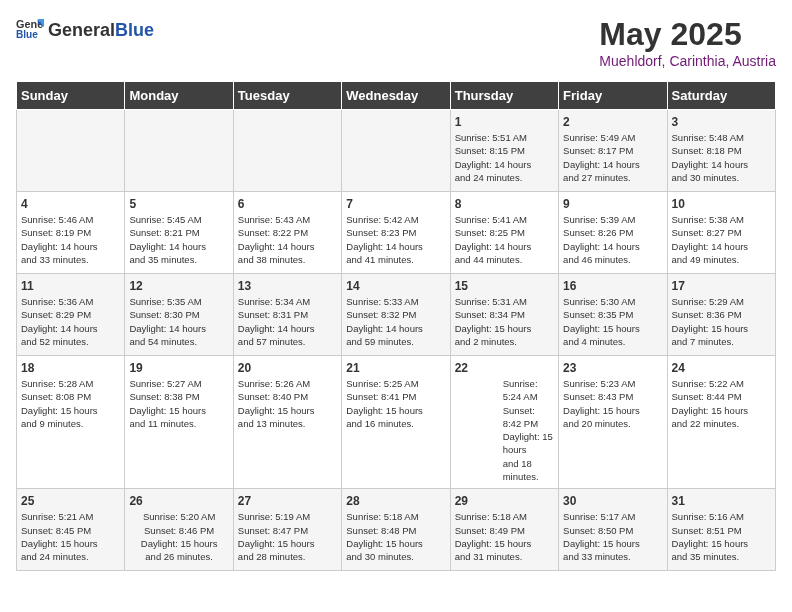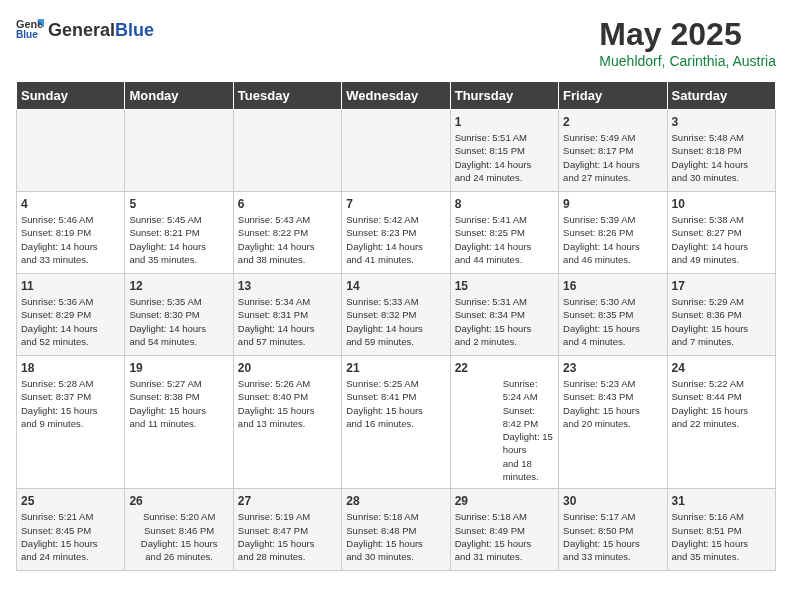--- a/index.html
+++ b/index.html
@@ -28,21 +28,21 @@
     .title-block {
       text-align: left;
     }
     .month-title {
       font-size: 32px;
       font-weight: bold;
       color: #333;
     }
     .subtitle {
       font-size: 14px;
-      color: #15803d;
+      color: #701a75;
     }
     table {
       width: 100%;
       border-collapse: collapse;
       table-layout: fixed;
     }
     thead tr th {
       background-color: #404040;
       color: #fff;
       font-size: 13px;
@@ -243,21 +243,21 @@
           <div class="day-info" style="white-space: pre-line;">Sunrise: 5:29 AM
 Sunset: 8:36 PM
 Daylight: 15 hours
 and 7 minutes.</div>
         </td>
       </tr>
       <tr>
         <td>
           <span class="day-number">18</span>
           <div class="day-info" style="white-space: pre-line;">Sunrise: 5:28 AM
-Sunset: 8:37 PM
+Sunset: 8:08 PM
 Daylight: 15 hours
 and 9 minutes.</div>
         </td>
         <td>
           <span class="day-number">19</span>
           <div class="day-info" style="white-space: pre-line;">Sunrise: 5:27 AM
 Sunset: 8:38 PM
 Daylight: 15 hours
 and 11 minutes.</div>
         </td>

